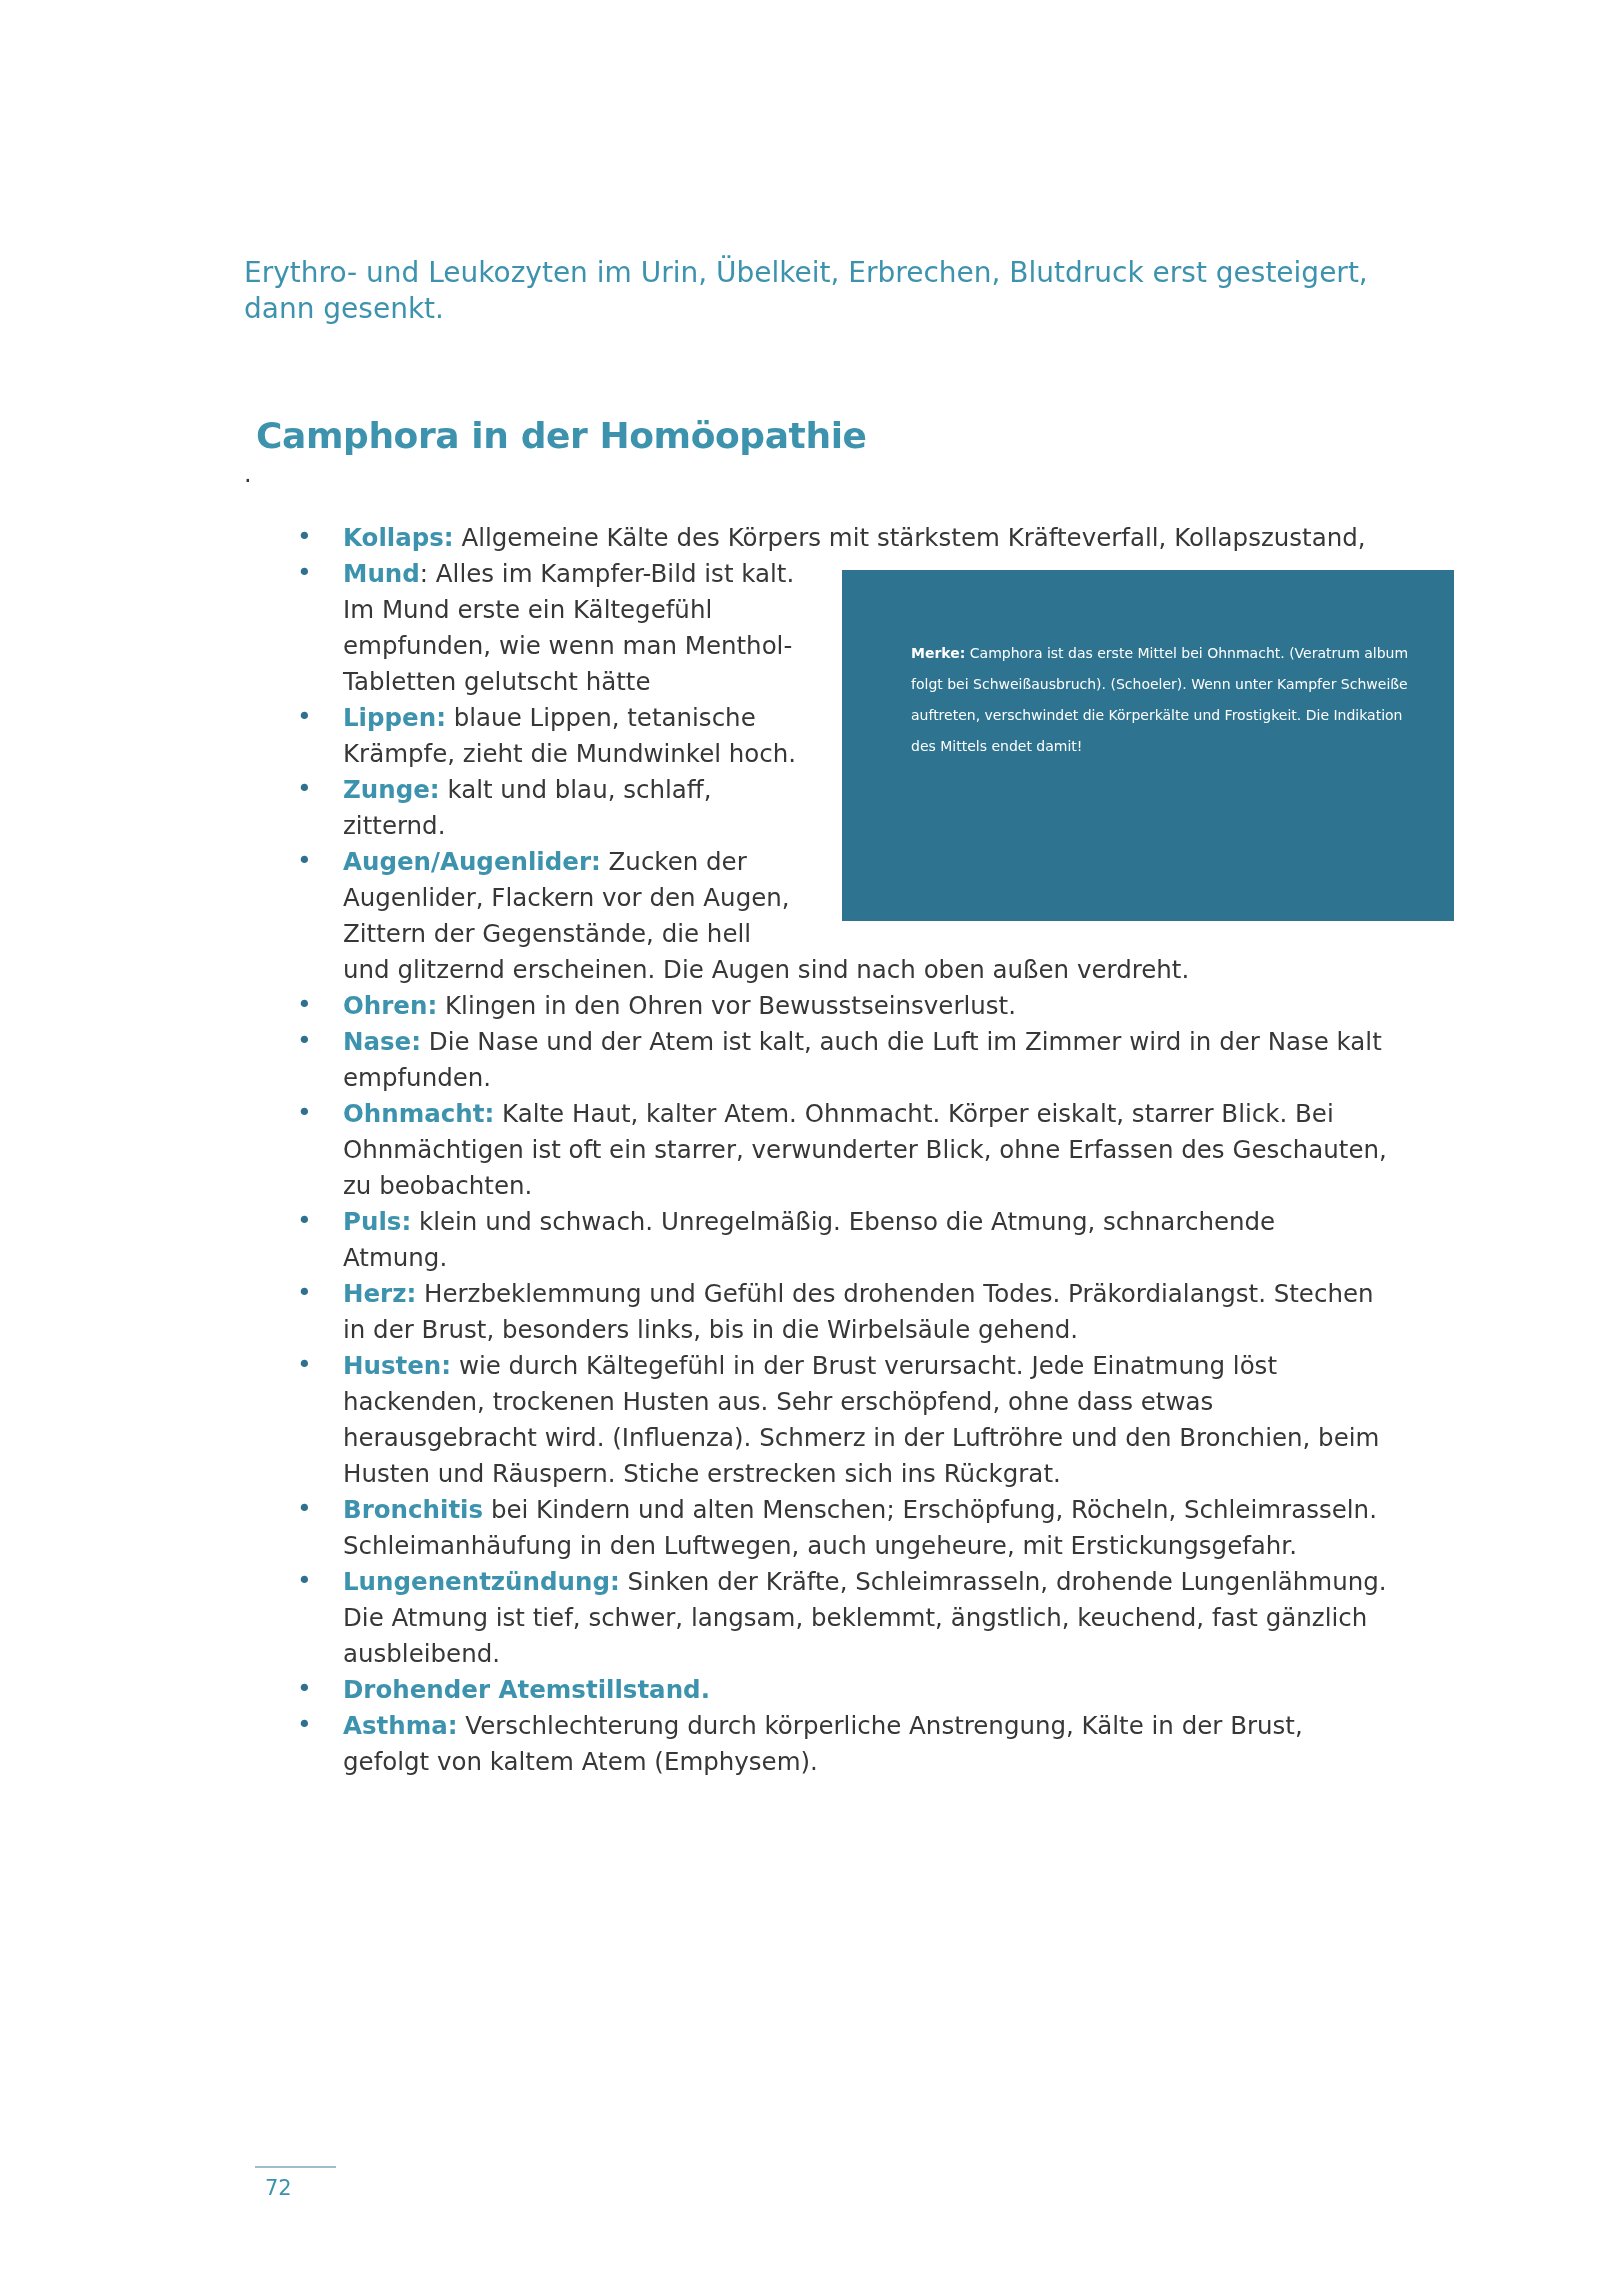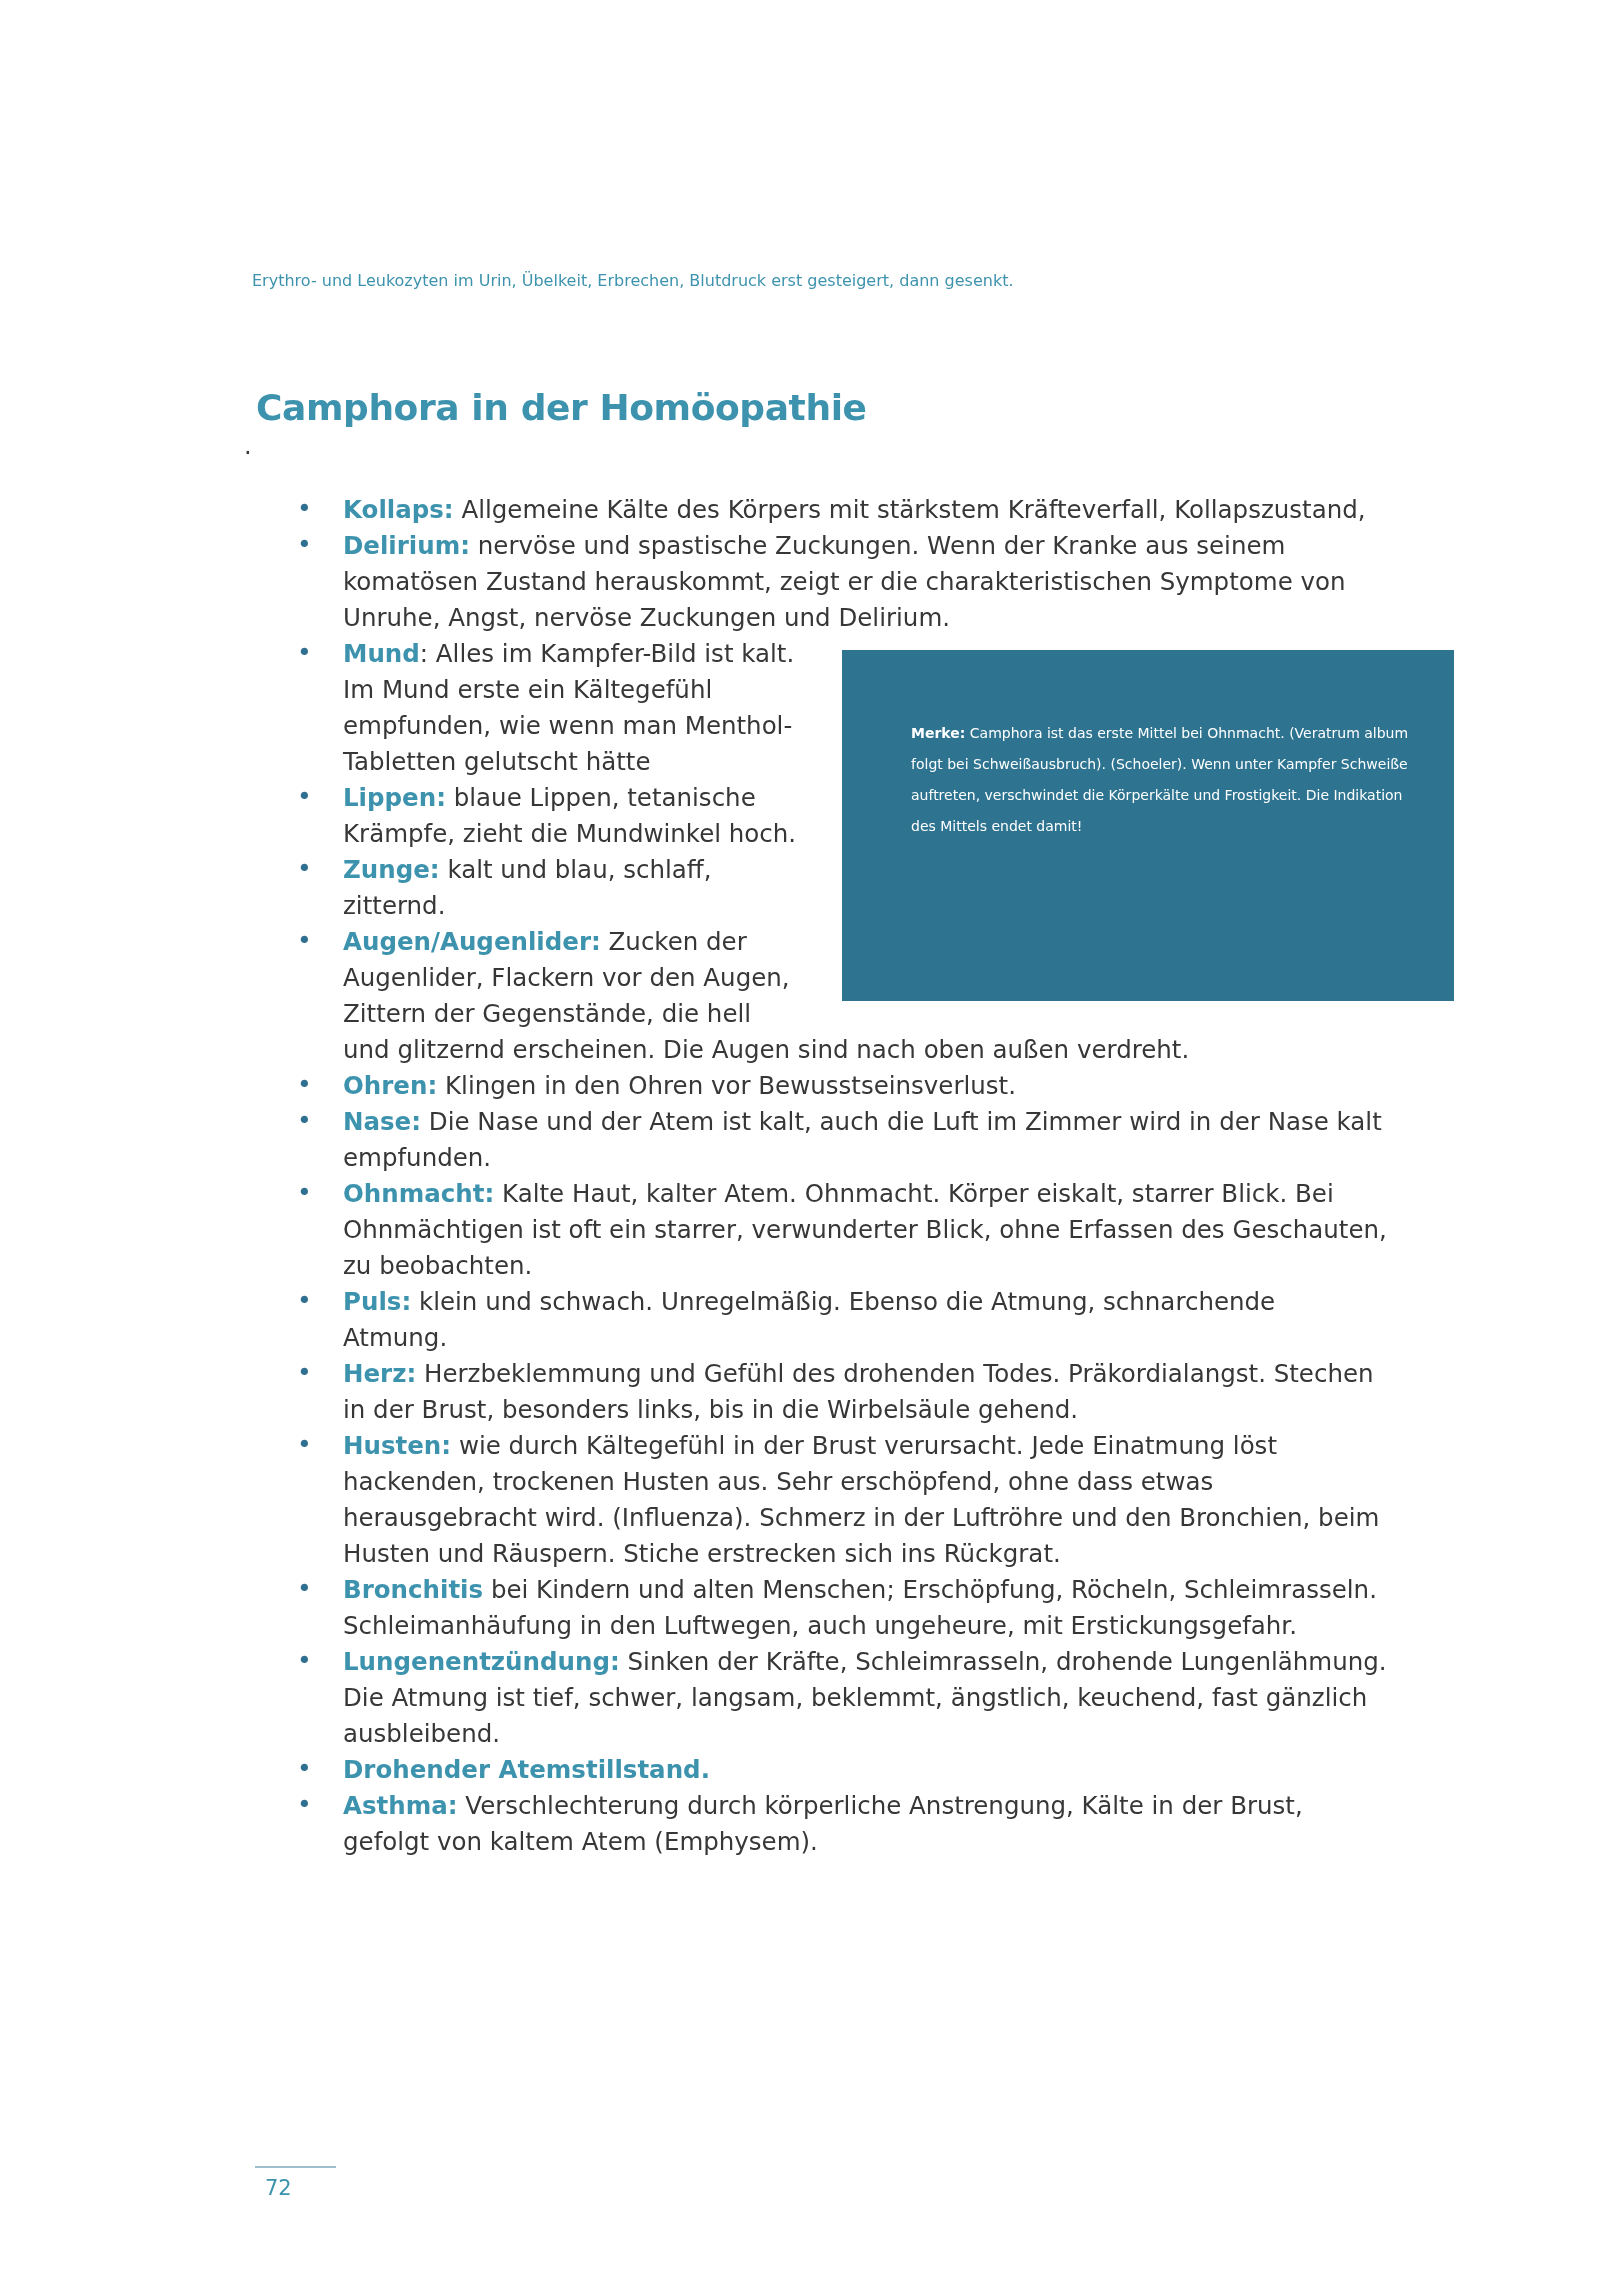--- a/index.html
+++ b/index.html
@@ -14,22 +14,22 @@
     color:var(--ink);
   }
   .page{
     position:relative;width:1623px;height:2295px;background:#ffffff;overflow:hidden;
   }
   .content{
     position:absolute;left:244px;top:255px;width:1143px;
     font-size:24.5px;line-height:36px;
   }
   .intro{
-    margin:8px;max-width:1143px;color:var(--teal);
-    font-size:16px;line-height:36px;
+    margin:0;max-width:1143px;color:var(--teal);
+    font-size:28px;line-height:36px;
   }
   h1.heading{
     margin:88px 0 0 12px;
     color:var(--teal);
     font-size:36px;line-height:42px;font-weight:700;letter-spacing:-0.4px;
   }
   .heading-dot{
     color:var(--ink);font-size:24px;line-height:34px;
   }
   .list{margin-top:29px;}
@@ -72,21 +72,20 @@
 
     <p class="intro">Erythro- und Leukozyten im Urin, Übelkeit, Erbrechen, Blutdruck erst gesteigert, dann gesenkt.</p>
 
     <h1 class="heading">Camphora in der Homöopathie</h1>
     <div class="heading-dot">.</div>
 
     <div class="list">
 
       <div class="item"><span class="term">Kollaps:</span><span class="rest"> Allgemeine Kälte des Körpers mit stärkstem Kräfteverfall, Kollapszustand,</span></div>
 
-      <div class="item"><span class="term">Delirium:</span><span class="rest"> nervöse und spastische Zuckungen. Wenn der Kranke aus seinem komatösen Zustand herauskommt, zeigt er die charakteristischen Symptome von Unruhe, Angst, nervöse Zuckungen und Delirium.</span></div>
 
       <aside class="callout"><span class="co-label">Merke:</span><span class="co-text"> Camphora ist das erste Mittel bei Ohnmacht. (Veratrum album folgt bei Schweißausbruch). (Schoeler). Wenn unter Kampfer Schweiße auftreten, verschwindet die Körperkälte und Frostigkeit. Die Indikation des Mittels endet damit!</span></aside>
 
 
       <div class="item"><span class="term">Mund</span><span class="rest">: Alles im Kampfer-Bild ist kalt. Im Mund erste ein Kältegefühl empfunden, wie wenn man Menthol-Tabletten gelutscht hätte</span></div>
 
       <div class="item"><span class="term">Lippen:</span><span class="rest"> blaue Lippen, tetanische Krämpfe, zieht die Mundwinkel hoch.</span></div>
 
       <div class="item"><span class="term">Zunge:</span><span class="rest"> kalt und blau, schlaff, zitternd.</span></div>
 

